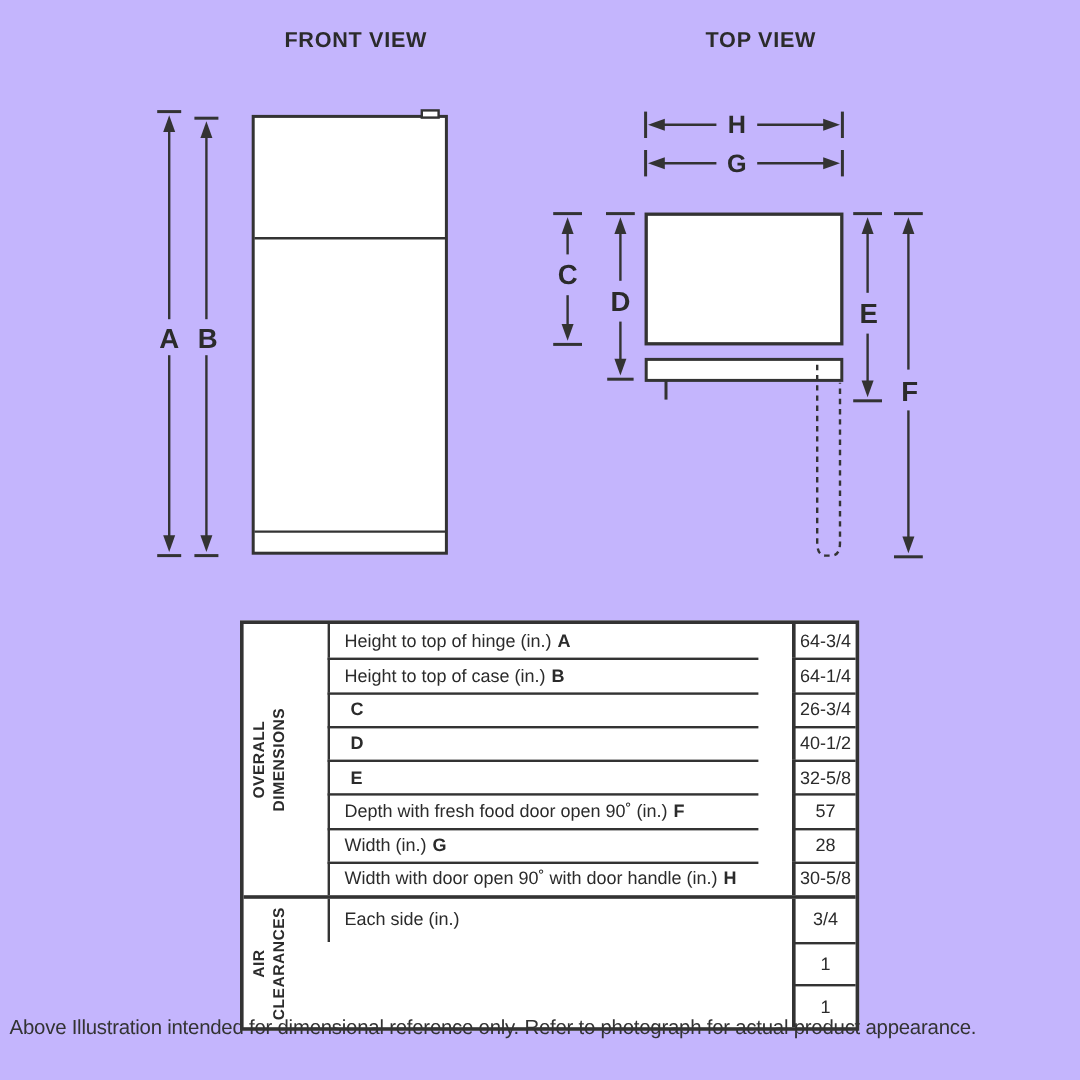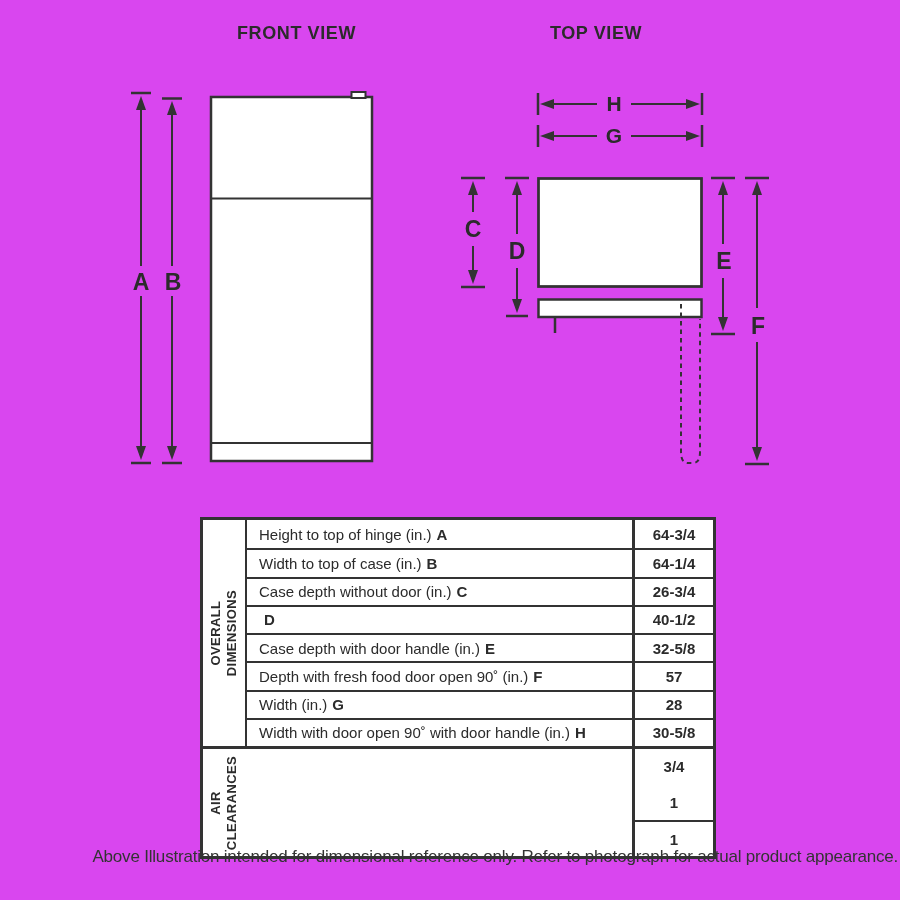--- a/index.html
+++ b/index.html
@@ -1,44 +1,44 @@
 <!DOCTYPE html>
 <html><head>
 <meta charset="utf-8">
 <style>
   html,body{margin:0;padding:0;background:#fff;}
-  #page{position:relative;width:900px;height:900px;background:#d946ef;overflow:hidden;
+  #page{position:relative;width:900px;height:900px;background:#c4b5fd;overflow:hidden;
         font-family:"Liberation Sans", sans-serif;color:#2b2b2b;}
   .view-title{position:absolute;font-size:18px;font-weight:bold;letter-spacing:.6px;color:#2b2b2b;}
   #front-title{left:237px;top:23px;}
-  #top-title{left:550px;top:23px;}
+  #top-title{left:588px;top:23px;}
   svg text.dimletter{font-family:"Liberation Sans", sans-serif;font-weight:bold;fill:#2b2b2b;}
 
   
   #dim-table{position:absolute;left:200px;top:517px;width:516px;
              border:3px solid #333;box-sizing:border-box;background:#fff;}
   .t-section{display:grid;grid-template-columns:42px 1fr 81px;grid-auto-flow:row;}
   .t-section.s1{height:226px;grid-template-rows:repeat(8,1fr);}
   .t-section.s2{height:107px;grid-template-rows:repeat(3,1fr);border-top:3px solid #333;}
   .vhead{grid-column:1;position:relative;}
   .s1 .vhead{grid-row:1/span 8;}
   .s2 .vhead{grid-row:1/span 3;}
   .vhead .vtext{position:absolute;top:50%;left:50%;
                 transform:translate(-50%,-50%) rotate(-90deg);
                 white-space:pre-line;text-align:center;font-weight:bold;font-size:13px;
                 line-height:1.2;letter-spacing:.4px;color:#2b2b2b;}
   .cell{display:flex;align-items:center;box-sizing:border-box;font-size:15px;color:#2b2b2b;}
   .cell.lbl{grid-column:2;border-left:2px solid #333;padding-left:12px;}
-  .cell.val{grid-column:3;border-left:3px solid #333;justify-content:center;font-weight:bold;}
-  .t-section .cell{border-top:2px solid #333;}
+  .cell.val{grid-column:3;border-left:3px solid #333;justify-content:center;font-weight:normal;}
+  .t-section .cell{border-top:2px solid #333;margin-left:28px;}
   .t-section > .cell:nth-child(2), .t-section > .cell:nth-child(3){border-top:none;}
   .cell .kletter{font-weight:bold;margin-left:5px;}
 
   #caption{position:absolute;left:8px;top:847px;width:890px;font-size:17px;
-           letter-spacing:-0.2px;color:#333;text-align:right;}
+           letter-spacing:-0.2px;color:#333;}
 </style>
 </head>
 <body>
 
 <div id="page">
 
   <div id="front-title" class="view-title">FRONT VIEW</div>
   <div id="top-title" class="view-title">TOP VIEW</div>
 
   <svg width="900" height="510" viewBox="0 0 900 510" style="position:absolute;left:0;top:0;" stroke-linecap="butt">
@@ -142,35 +142,33 @@
       <div class="vhead">
         <span class="vtext">OVERALL
 DIMENSIONS</span>
       </div>
       <div class="cell lbl">
           <span>Height to top of hinge (in.)</span>
           <span class="kletter">A</span>
         </div>
       <div class="cell val">64-3/4</div>
       <div class="cell lbl">
-          <span>Width to top of case (in.)</span>
+          <span>Height to top of case (in.)</span>
           <span class="kletter">B</span>
         </div>
       <div class="cell val">64-1/4</div>
       <div class="cell lbl">
-          <span>Case depth without door (in.)</span>
           <span class="kletter">C</span>
         </div>
       <div class="cell val">26-3/4</div>
       <div class="cell lbl">
           <span class="kletter">D</span>
         </div>
       <div class="cell val">40-1/2</div>
       <div class="cell lbl">
-          <span>Case depth with door handle (in.)</span>
           <span class="kletter">E</span>
         </div>
       <div class="cell val">32-5/8</div>
       <div class="cell lbl">
           <span>Depth with fresh food door open 90˚ (in.)</span>
           <span class="kletter">F</span>
         </div>
       <div class="cell val">57</div>
       <div class="cell lbl">
           <span>Width (in.)</span>
@@ -181,20 +179,23 @@
           <span>Width with door open 90˚ with door handle (in.)</span>
           <span class="kletter">H</span>
         </div>
       <div class="cell val">30-5/8</div>
     </div>
     <div class="t-section s2">
       <div class="vhead">
         <span class="vtext">AIR
 CLEARANCES</span>
       </div>
+      <div class="cell lbl">
+          <span>Each side (in.)</span>
+        </div>
       <div class="cell val">3/4</div>
       <div class="cell val">1</div>
       <div class="cell val">1</div>
     </div>
   </div>
 
   <div id="caption">Above Illustration intended for dimensional reference only. Refer to photograph for actual product appearance.</div>
 
 </div>
 

